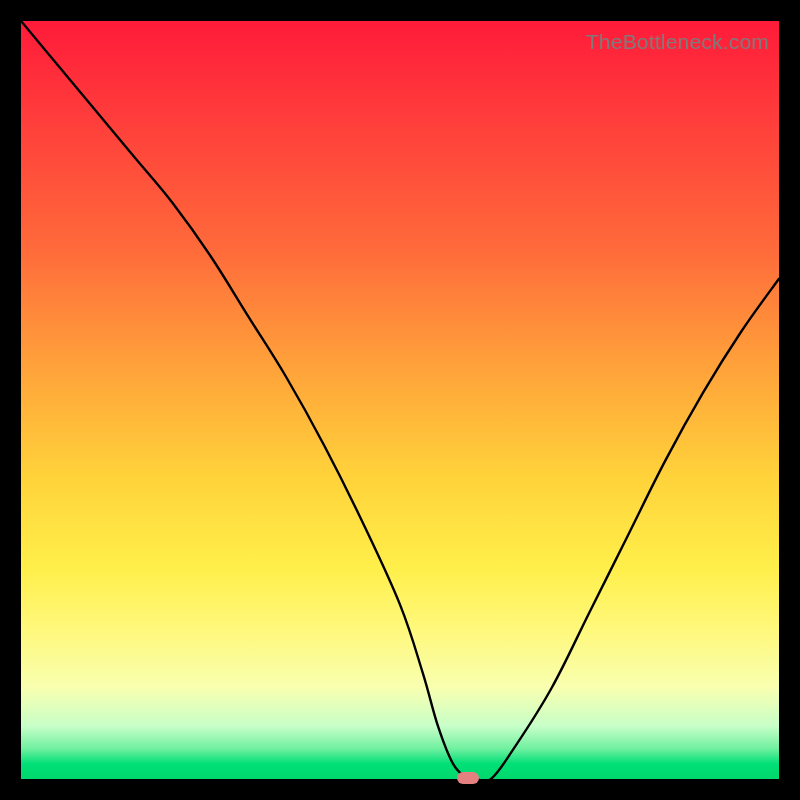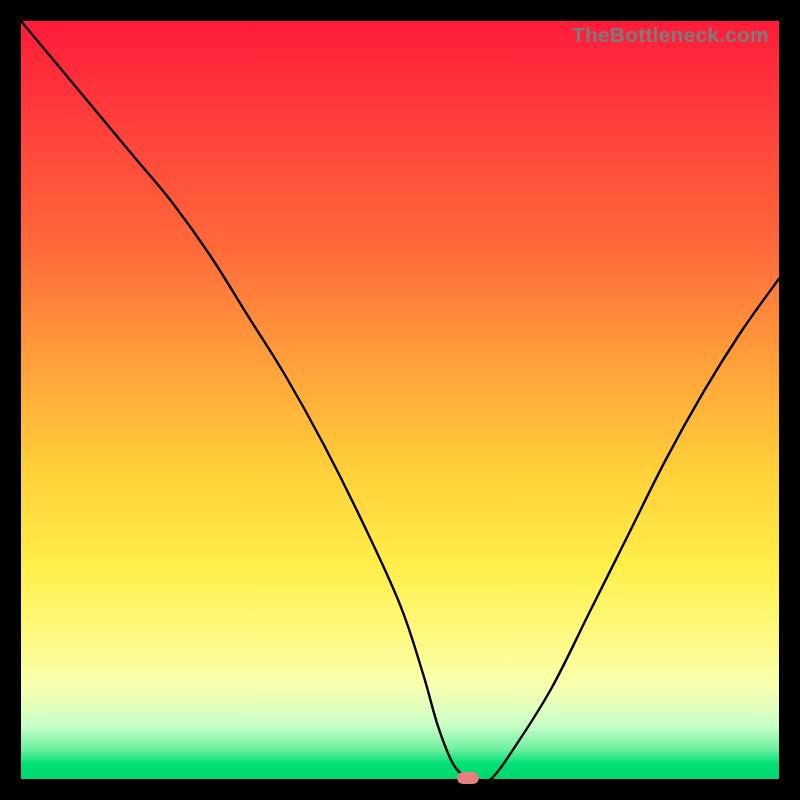--- a/index.html
+++ b/index.html
@@ -34,25 +34,25 @@
       #fff87a 80%,
       #f8ffb0 88%,
       #c8ffc8 93%,
       #70f0a0 96%,
       #00e077 98%,
       #00d86c 100%
     );
   }
   .watermark {
     position: absolute;
-    top: 2px;
+    top: 9px;
     right: 10px;
     color: #7c7c7c;
     font-size: 21px;
-    font-weight: 700;
+    font-weight: 400;
     letter-spacing: 0.2px;
     user-select: none;
   }
   svg.curve {
     position: absolute;
     left: 0;
     top: 0;
     width: 758px;
     height: 758px;
   }

